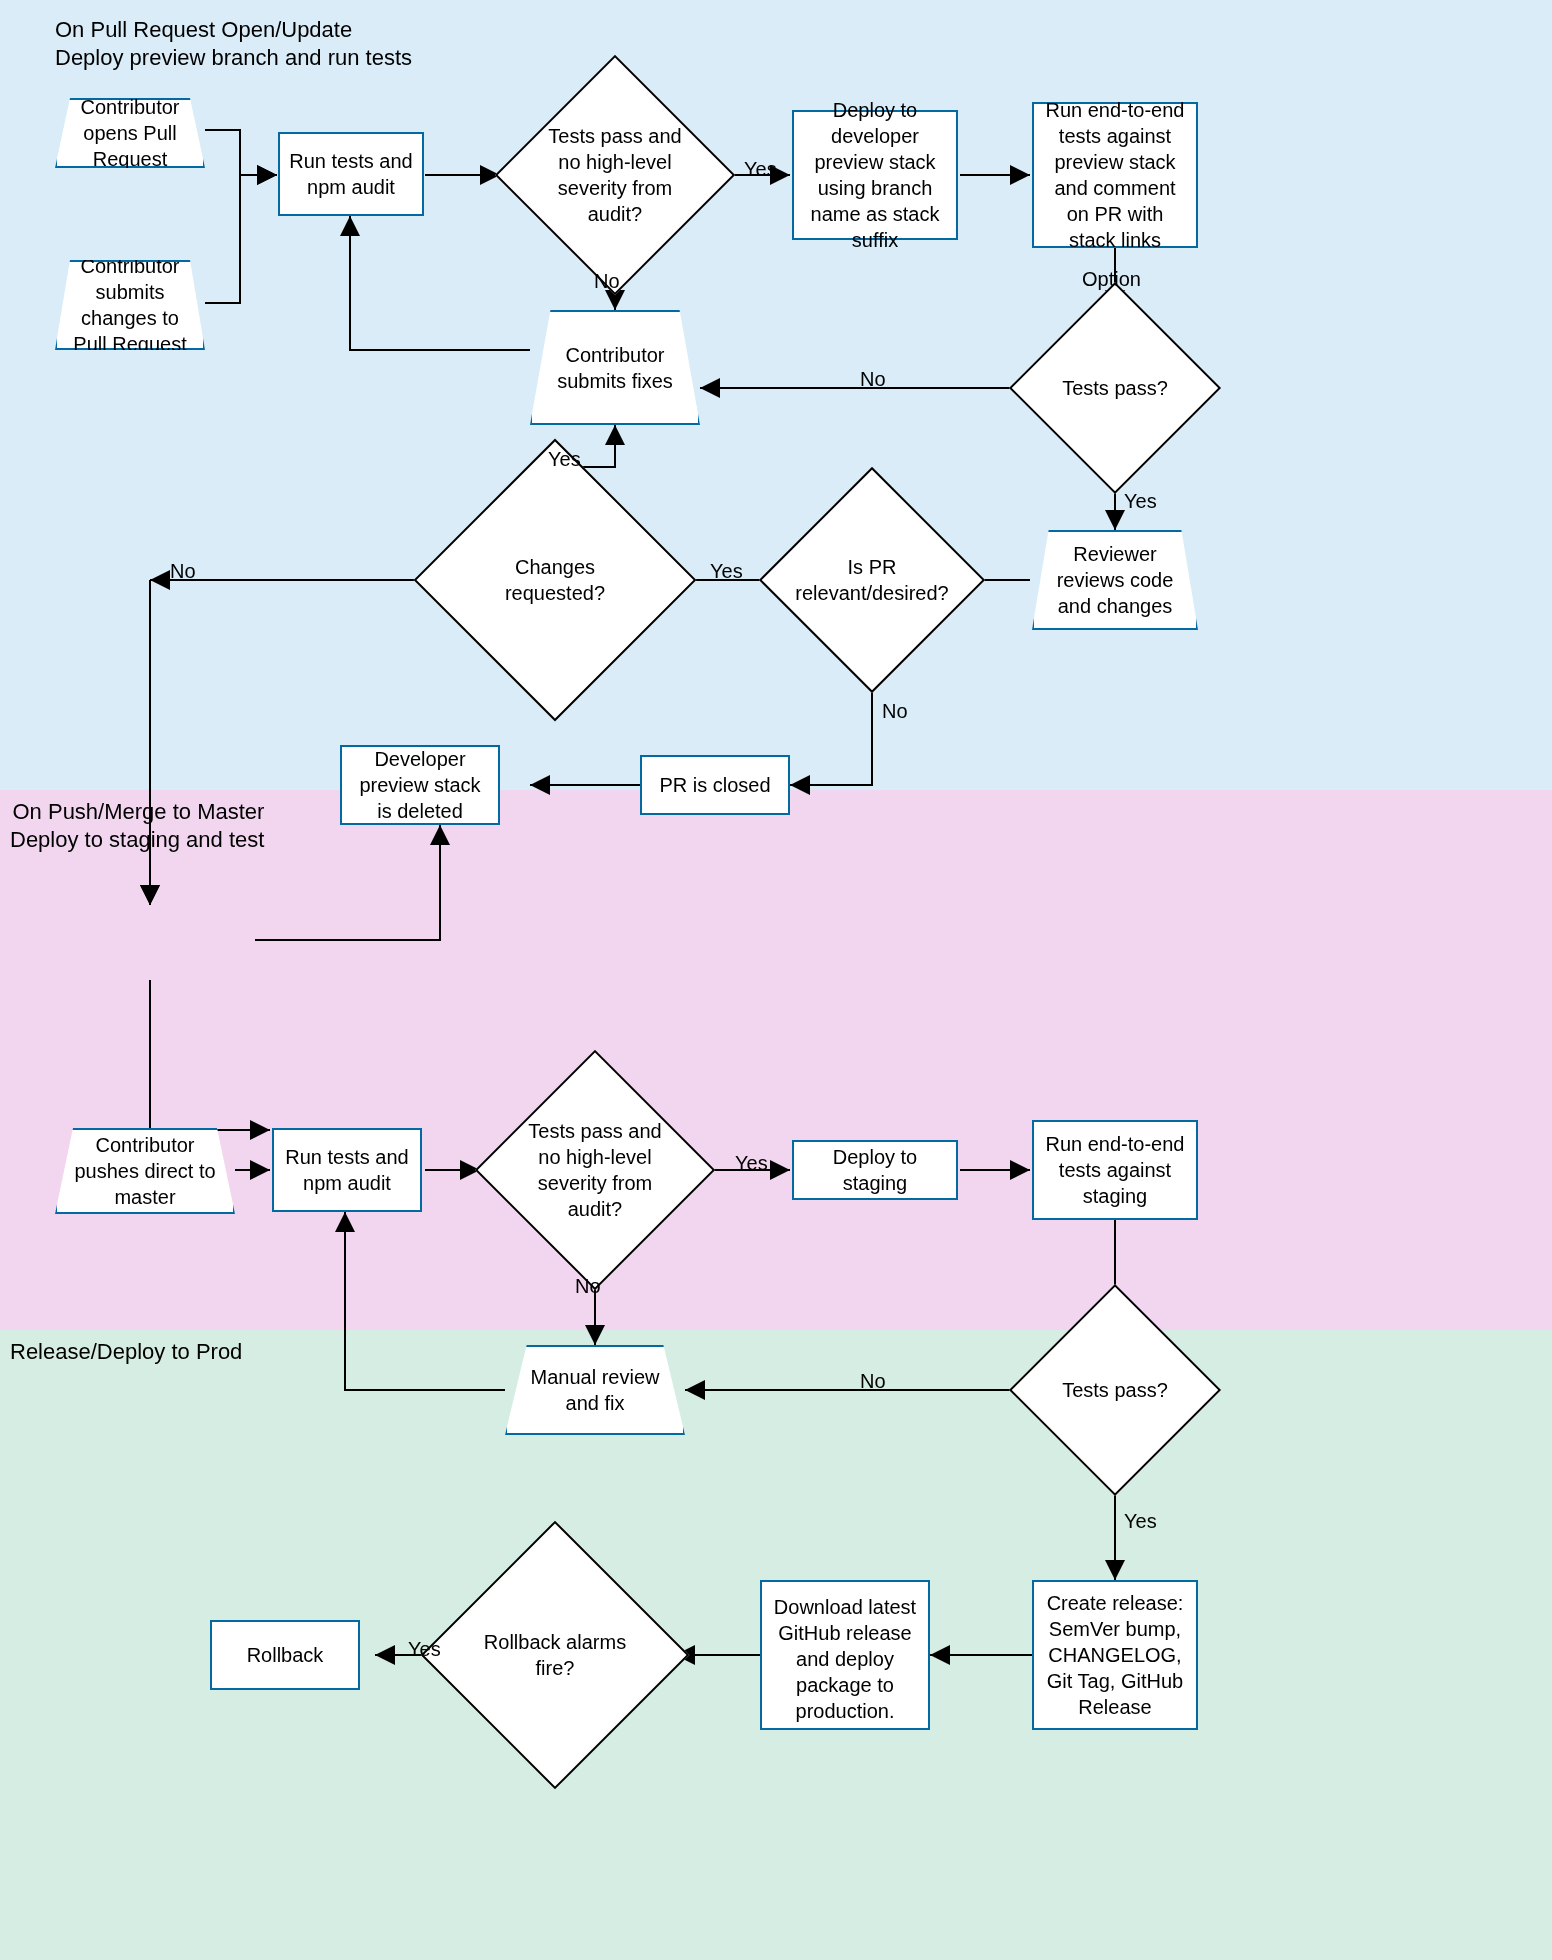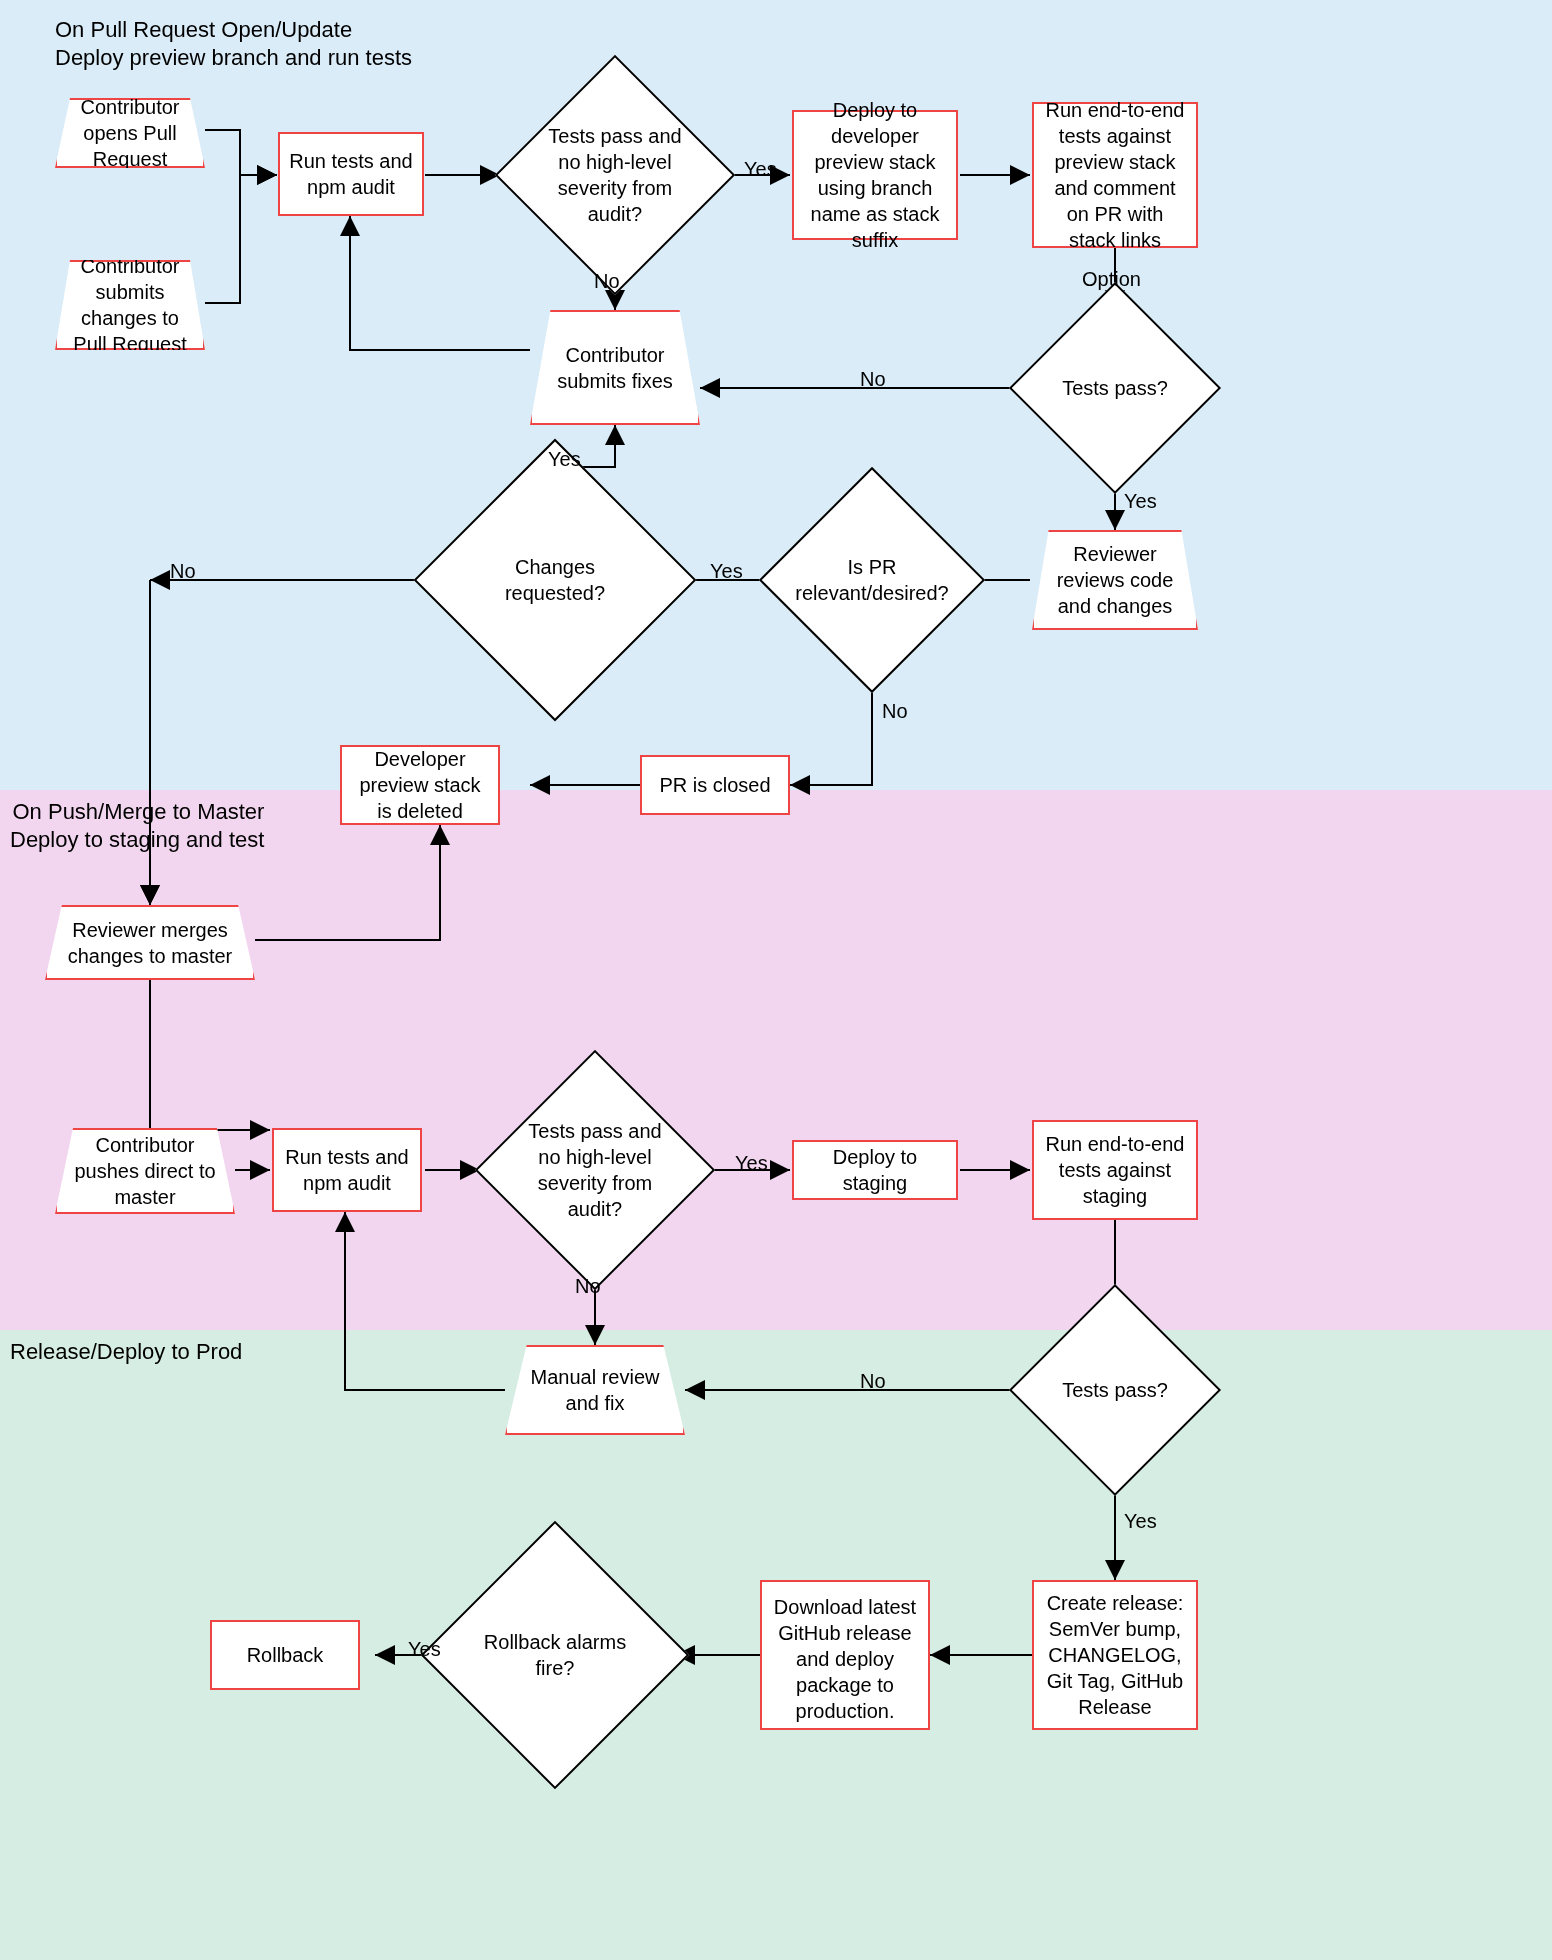--- a/index.html
+++ b/index.html
@@ -2,21 +2,21 @@
 <html><head>
 <meta charset="utf-8">
 <style>
   html,body{margin:0;padding:0;font-family:Arial,Helvetica,sans-serif;}
   #wrap{position:relative;width:1552px;height:1960px;background:#0369a1;}
   .band{position:absolute;left:0;width:1552px;}
   .band1{top:0;height:790px;background:#d9ecf7;}
   .band2{top:790px;height:540px;background:#f2d6ef;}
   .band3{top:1330px;height:630px;background:#d6ede3;}
   .title{position:absolute;font-size:22px;color:#000;line-height:28px;}
-  .shape{position:absolute;background:#fff;border:2px solid #ef4444;display:flex;align-items:center;justify-content:center;box-sizing:border-box;}
+  .shape{position:absolute;background:#fff;border:2px solid #0369a1;display:flex;align-items:center;justify-content:center;box-sizing:border-box;}
   .shape span{display:block;text-align:center;font-size:20px;line-height:26px;padding:4px 8px;}
   .diamond{position:absolute;}
   .diamond .d{position:absolute;width:100%;height:100%;background:#fff;border:2px solid #000;transform:rotate(45deg);box-sizing:border-box;}
   .diamond .t{position:absolute;width:100%;height:100%;display:flex;align-items:center;justify-content:center;}
   .diamond .t span{display:block;text-align:center;font-size:20px;line-height:26px;padding:0 10px;}
   .lbl{position:absolute;font-size:20px;color:#000;background:transparent;text-align:center;}
   svg.edges{position:absolute;top:0;left:0;width:1552px;height:1960px;pointer-events:none;}
 </style>
 </head>
 <body>
@@ -161,23 +161,20 @@
       </div>
   </div>
 
   <div class="shape" style="left:340px;top:745px;width:160px;height:80px;">
       <span>Developer preview stack is deleted</span>
     </div>
   <div class="shape" style="left:640px;top:755px;width:150px;height:60px;">
       <span>PR is closed</span>
     </div>
 
-  <div class="shape" style="left:45px;top:905px;width:210px;height:75px;clip-path:polygon(8% 0,92% 0,100% 100%,0 100%);">
-      <span>Reviewer merges changes to master</span>
-    </div>
   <div class="shape" style="left:55px;top:1128px;width:180px;height:86px;clip-path:polygon(10% 0,90% 0,100% 100%,0 100%);">
       <span>Contributor pushes direct to master</span>
     </div>
   <div class="shape" style="left:272px;top:1128px;width:150px;height:84px;">
       <span>Run tests and npm audit</span>
     </div>
 
   <div class="diamond" style="left:510px;top:1085px;width:170px;height:170px;">
     <div class="d"></div>
       <div class="t">

